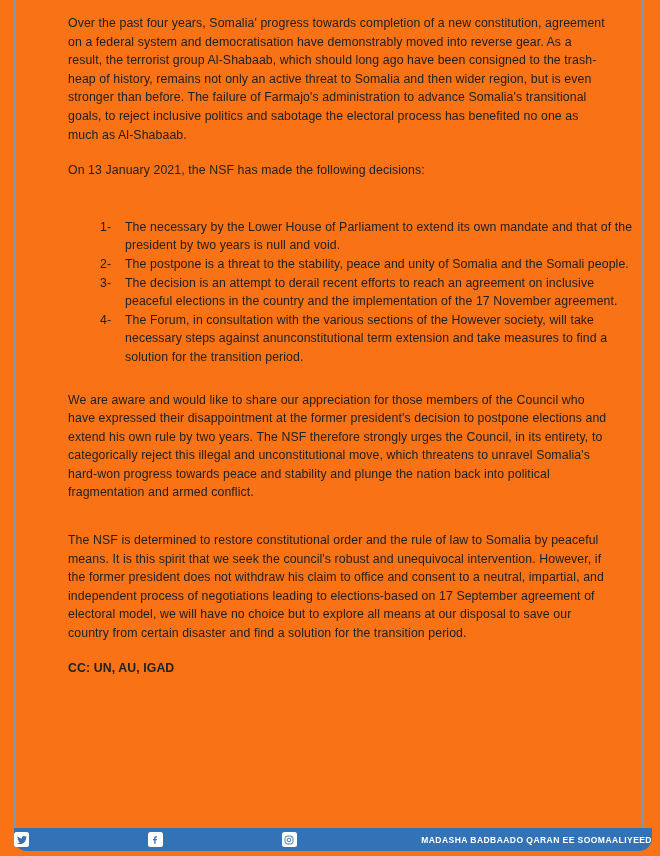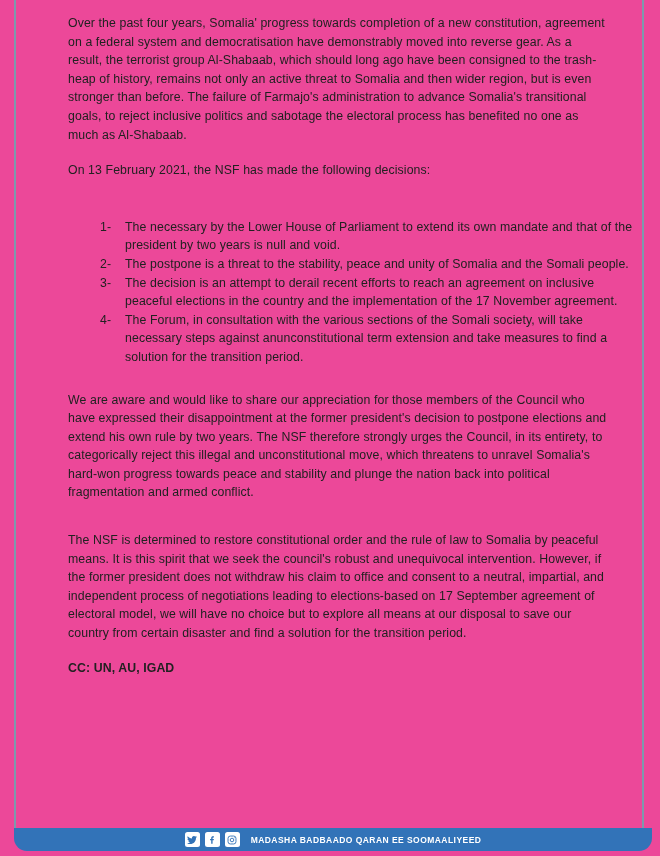--- a/index.html
+++ b/index.html
@@ -11,21 +11,21 @@
   body{
     width:660px;height:856px;
     background:#fcfcfb;
     font-family:"Liberation Sans", sans-serif;
     color:var(--text);
     overflow:hidden;
   }
   .page{
     position:relative;
     width:660px;height:856px;
-    background:#ec4899;
+    background:#f97316;
   }
   .side-border{
     position:absolute;top:0;height:830px;width:2px;
     background:var(--page-border);
   }
   .side-border.left{left:14px;}
   .side-border.right{right:16px;}
   .content{
     position:absolute;top:0;left:0;right:0;
     padding:14px 52px 0 68px;
@@ -58,21 +58,21 @@
     font-weight:bold;
   }
   .footer-bar{
     position:absolute;
     left:14px;right:8px;bottom:5px;
     height:23px;
     background:var(--accent-blue);
     border-radius:0 0 13px 13px;
     display:flex;
     align-items:center;
-    justify-content:center;
+    justify-content:space-between;
     gap:5px;
   }
   .icon-box{
     width:15px;height:15px;
     background:#ffffff;
     border-radius:2.5px;
     display:flex;
     align-items:center;
     justify-content:center;
     flex:0 0 auto;
@@ -92,38 +92,38 @@
 
 <div class="page">
 
   <div class="side-border left"></div>
   <div class="side-border right"></div>
 
   <div class="content">
 
     <p class="para">Over the past four years, Somalia' progress towards completion of a new constitution, agreement on a federal system and democratisation have demonstrably moved into reverse gear. As a result, the terrorist group Al-Shabaab, which should long ago have been consigned to the trash-heap of history, remains not only an active threat to Somalia and then wider region, but is even stronger than before. The failure of Farmajo's administration to advance Somalia's transitional goals, to reject inclusive politics and sabotage the electoral process has benefited no one as much as Al-Shabaab.</p>
 
-    <p class="para decisions-intro">On 13 February 2021, the NSF has made the following decisions:</p>
+    <p class="para decisions-intro">On 13 January 2021, the NSF has made the following decisions:</p>
 
     <ol class="decision-list">
       <li class="decision-item">
         <span class="num">1-</span>
         <span class="txt">The necessary by the Lower House of Parliament to extend its own mandate and that of the president by two years is null and void.</span>
       </li>
       <li class="decision-item">
         <span class="num">2-</span>
         <span class="txt">The postpone is a threat to the stability, peace and unity of Somalia and the Somali people.</span>
       </li>
       <li class="decision-item">
         <span class="num">3-</span>
         <span class="txt">The decision is an attempt to derail recent efforts to reach an agreement on inclusive peaceful elections in the country and the implementation of the 17 November agreement.</span>
       </li>
       <li class="decision-item">
         <span class="num">4-</span>
-        <span class="txt">The Forum, in consultation with the various sections of the Somali society, will take necessary steps against anunconstitutional term extension and take measures to find a solution for the transition period.</span>
+        <span class="txt">The Forum, in consultation with the various sections of the However society, will take necessary steps against anunconstitutional term extension and take measures to find a solution for the transition period.</span>
       </li>
     </ol>
 
     <p class="para closing-1">We are aware and would like to share our appreciation for those members of the Council who have expressed their disappointment at the former president's decision to postpone elections and extend his own rule by two years. The NSF therefore strongly urges the Council, in its entirety, to categorically reject this illegal and unconstitutional move, which threatens to unravel Somalia's hard-won progress towards peace and stability and plunge the nation back into political fragmentation and armed conflict.</p>
 
     <p class="para closing-2">The NSF is determined to restore constitutional order and the rule of law to Somalia by peaceful means. It is this spirit that we seek the council's robust and unequivocal intervention. However, if the former president does not withdraw his claim to office and consent to a neutral, impartial, and independent process of negotiations leading to elections-based on 17 September agreement of electoral model, we will have no choice but to explore all means at our disposal to save our country from certain disaster and find a solution for the transition period.</p>
 
     <p class="cc-line">CC: UN, AU, IGAD</p>
 
   </div>

